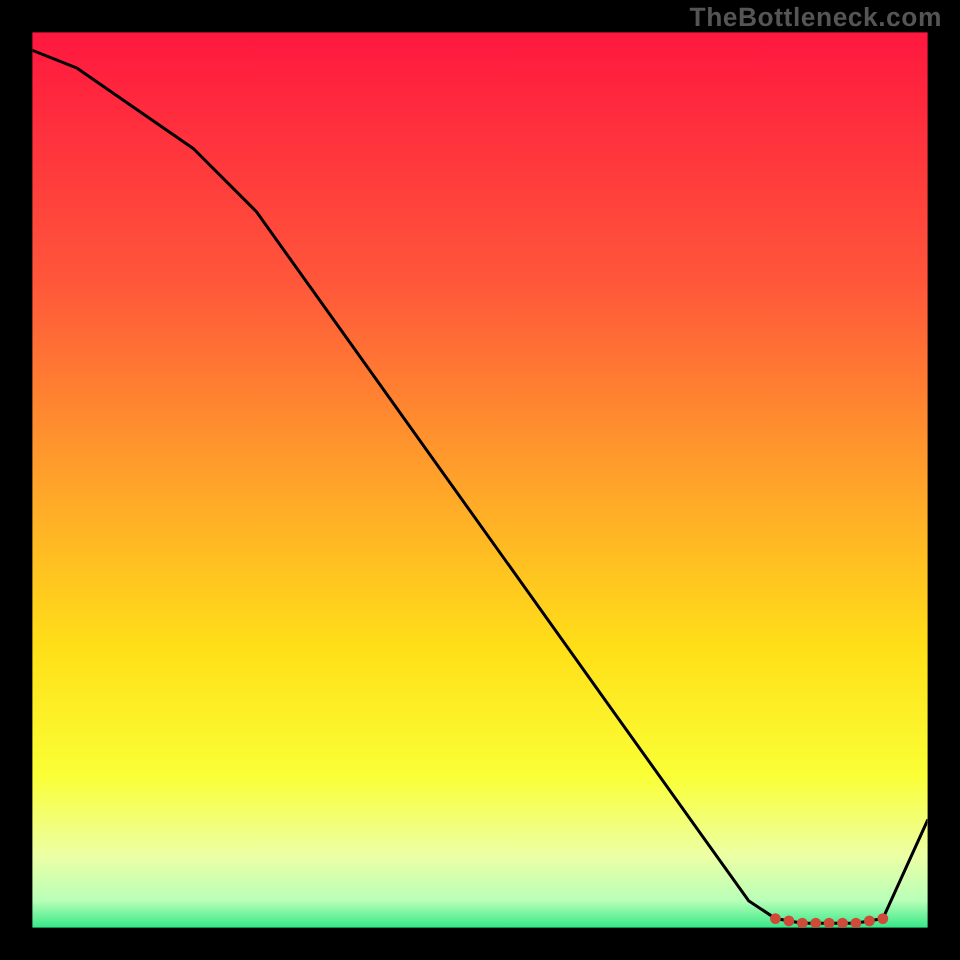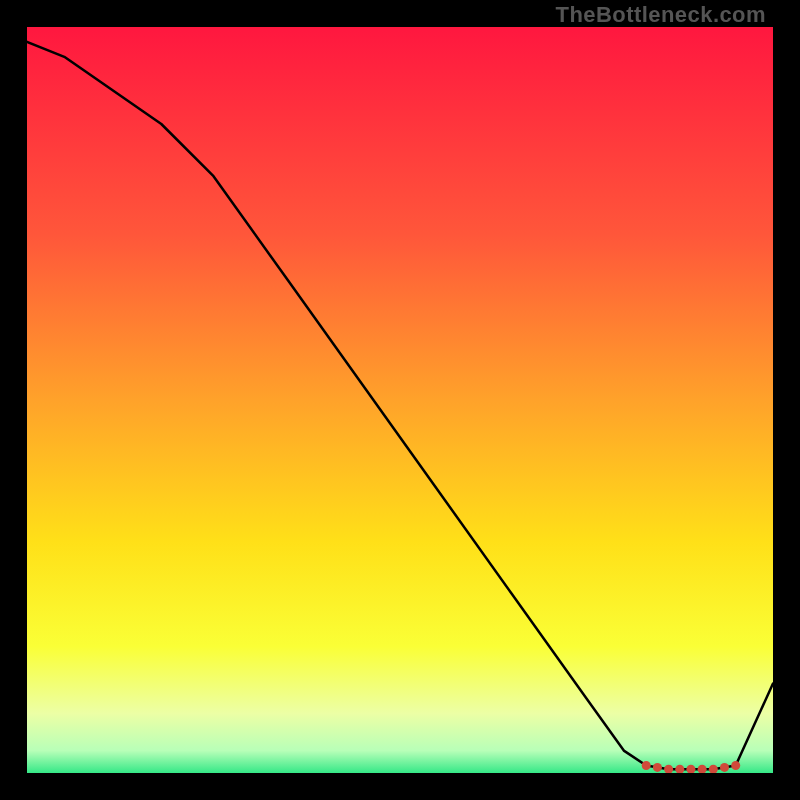--- a/index.html
+++ b/index.html
@@ -8,20 +8,21 @@
     width: 800px;
     height: 800px;
     background: #000;
     font-family: Arial, Helvetica, sans-serif;
     overflow: hidden;
   }
   .chart-wrap {
     position: relative;
     width: 772px;
     height: 800px;
+    padding-left: 19px;
   }
   .watermark {
     position: absolute;
     top: 2px;
     right: 6px;
     font-size: 22px;
     font-weight: 600;
     color: #555;
     letter-spacing: 0.02em;
     user-select: none;

